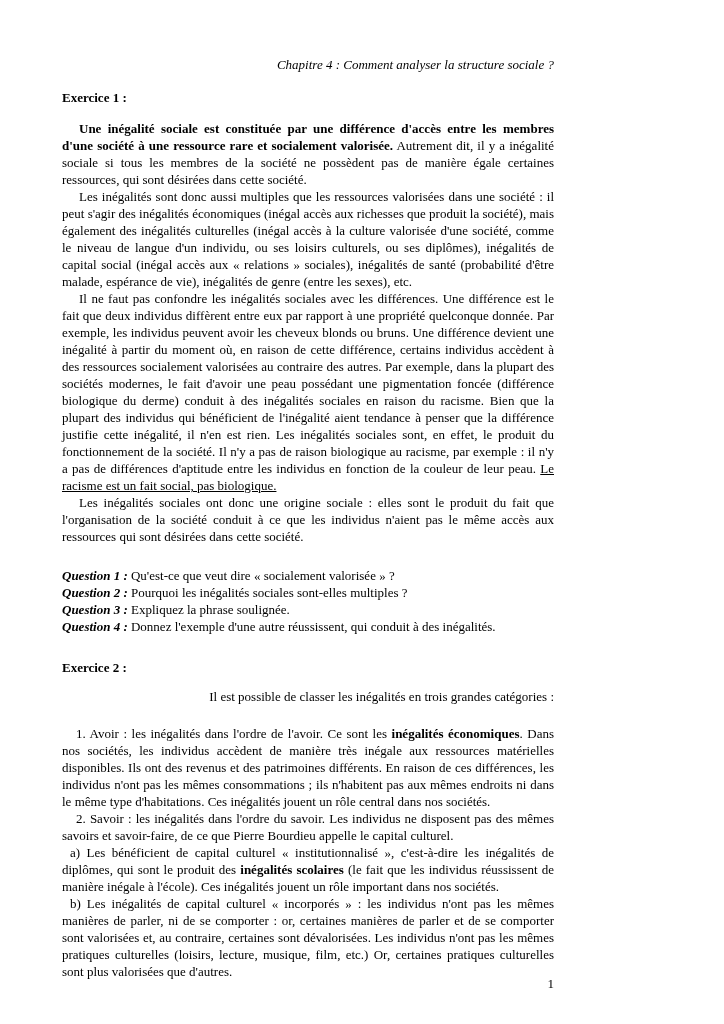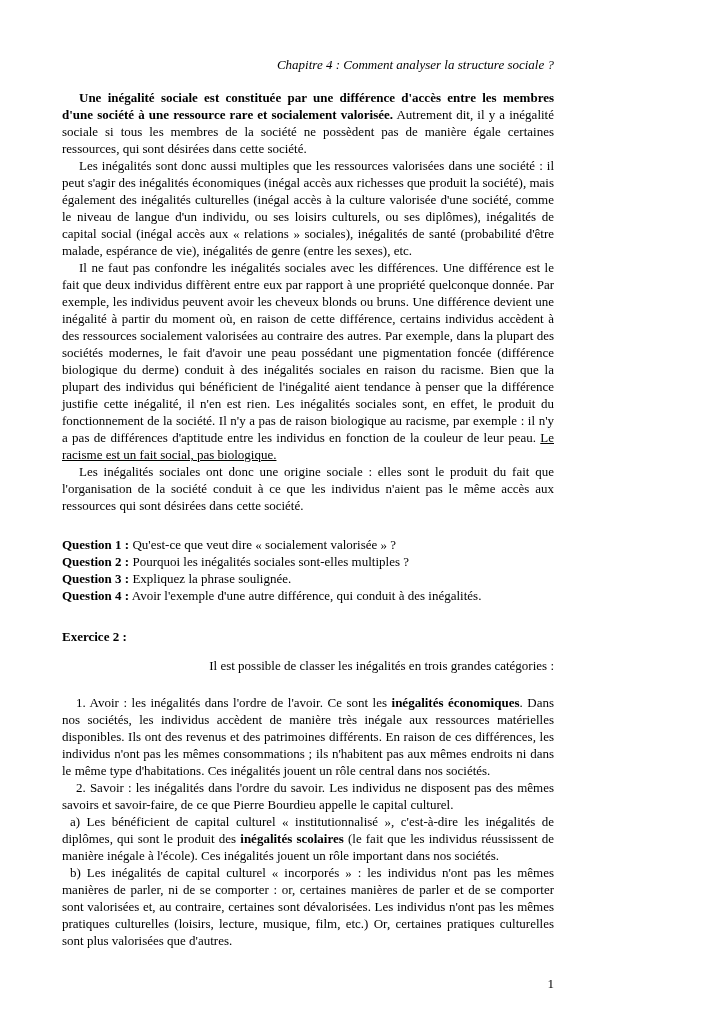--- a/index.html
+++ b/index.html
@@ -31,21 +31,21 @@
   .ex-title.ex2 {
     margin-top: 24px;
     margin-bottom: 12px;
   }
   .para {
     text-align: justify;
     text-indent: 17px;
   }
   .questions { margin-top: 22px; }
   .q-line { text-align: left; }
-  .q-label { font-weight: bold; }
+  .q-label { font-weight: bold; font-style: italic; }
   .intro { text-indent: 8px; text-align: right; }
   .item {
     text-align: justify;
   }
   .num-item { text-indent: 14px; }
   .letter-item { text-indent: 8px; }
   .item-first { margin-top: 20px; }
   .page-number {
     position: absolute;
     right: 62px;
@@ -55,20 +55,21 @@
   .i { }
   .u { text-decoration: underline; }
 </style>
 </head>
 <body>
 
 <div class="page">
 
   <div class="chapter-header">Chapitre 4 : Comment analyser la structure sociale ?</div>
 
+  <div class="ex-title">Exercice 1 :</div>
 
   <p class="para"><span class="b">Une inégalité sociale est constituée par une différence d'accès entre les membres d'une société à une ressource rare et socialement valorisée.</span><span> Autrement dit, il y a inégalité sociale si tous les membres de la société ne possèdent pas de manière égale certaines ressources, qui sont désirées dans cette société.</span></p>
 
   <p class="para"><span>Les inégalités sont donc aussi multiples que les ressources valorisées dans une société : il peut s'agir des inégalités économiques (inégal accès aux richesses que produit la société), mais également des inégalités culturelles (inégal accès à la culture valorisée d'une société, comme le niveau de langue d'un individu, ou ses loisirs culturels, ou ses diplômes), inégalités de capital social (inégal accès aux « relations » sociales), inégalités de santé (probabilité d'être malade, espérance de vie), inégalités de genre (entre les sexes), etc.</span></p>
 
   <p class="para"><span>Il ne faut pas confondre les inégalités sociales avec les différences. Une différence est le fait que deux individus diffèrent entre eux par rapport à une propriété quelconque donnée. Par exemple, les individus peuvent avoir les cheveux blonds ou bruns. Une différence devient une inégalité à partir du moment où, en raison de cette différence, certains individus accèdent à des ressources socialement valorisées au contraire des autres. Par exemple, dans la plupart des sociétés modernes, le fait d'avoir une peau possédant une pigmentation foncée (différence biologique du derme) conduit à des inégalités sociales en raison du racisme. Bien que la plupart des individus qui bénéficient de l'inégalité aient tendance à penser que la différence justifie cette inégalité, il n'en est rien. Les inégalités sociales sont, en effet, le produit du fonctionnement de la société. Il n'y a pas de raison biologique au racisme, par exemple : il n'y a pas de différences d'aptitude entre les individus en fonction de la couleur de leur peau. </span><span class="u">Le racisme est un fait social, pas biologique.</span></p>
 
   <p class="para"><span>Les inégalités sociales ont donc une origine sociale : elles sont le produit du fait que l'organisation de la société conduit à ce que les individus n'aient pas le même accès aux ressources qui sont désirées dans cette société.</span></p>
 
   <div class="questions">
@@ -79,21 +80,21 @@
     <p class="q-line">
       <span class="q-label">Question 2 :</span>
       <span>Pourquoi les inégalités sociales sont-elles multiples ?</span>
     </p>
     <p class="q-line">
       <span class="q-label">Question 3 :</span>
       <span>Expliquez la phrase soulignée.</span>
     </p>
     <p class="q-line">
       <span class="q-label">Question 4 :</span>
-      <span>Avoir l'exemple d'une autre différence, qui conduit à des inégalités.</span>
+      <span>Donnez l'exemple d'une autre réussissent, qui conduit à des inégalités.</span>
     </p>
   </div>
 
   <div class="ex-title ex2">Exercice 2 :</div>
 
   <p class="intro">Il est possible de classer les inégalités en trois grandes catégories :</p>
 
   <p class="item num-item item-first"><span>1. </span><span class="i">Avoir</span><span> : les inégalités dans l'ordre de l'avoir. Ce sont les </span><span class="b">inégalités économiques</span><span>. Dans nos sociétés, les individus accèdent de manière très inégale aux ressources matérielles disponibles. Ils ont des revenus et des patrimoines différents. En raison de ces différences, les individus n'ont pas les mêmes consommations ; ils n'habitent pas aux mêmes endroits ni dans le même type d'habitations. Ces inégalités jouent un rôle central dans nos sociétés.</span></p>
 
   <p class="item num-item"><span>2. </span><span class="i">Savoir :</span><span> les inégalités dans l'ordre du savoir. Les individus ne disposent pas des mêmes savoirs et savoir-faire, de ce que Pierre Bourdieu appelle le </span><span class="i">capital culturel</span><span>.</span></p>

